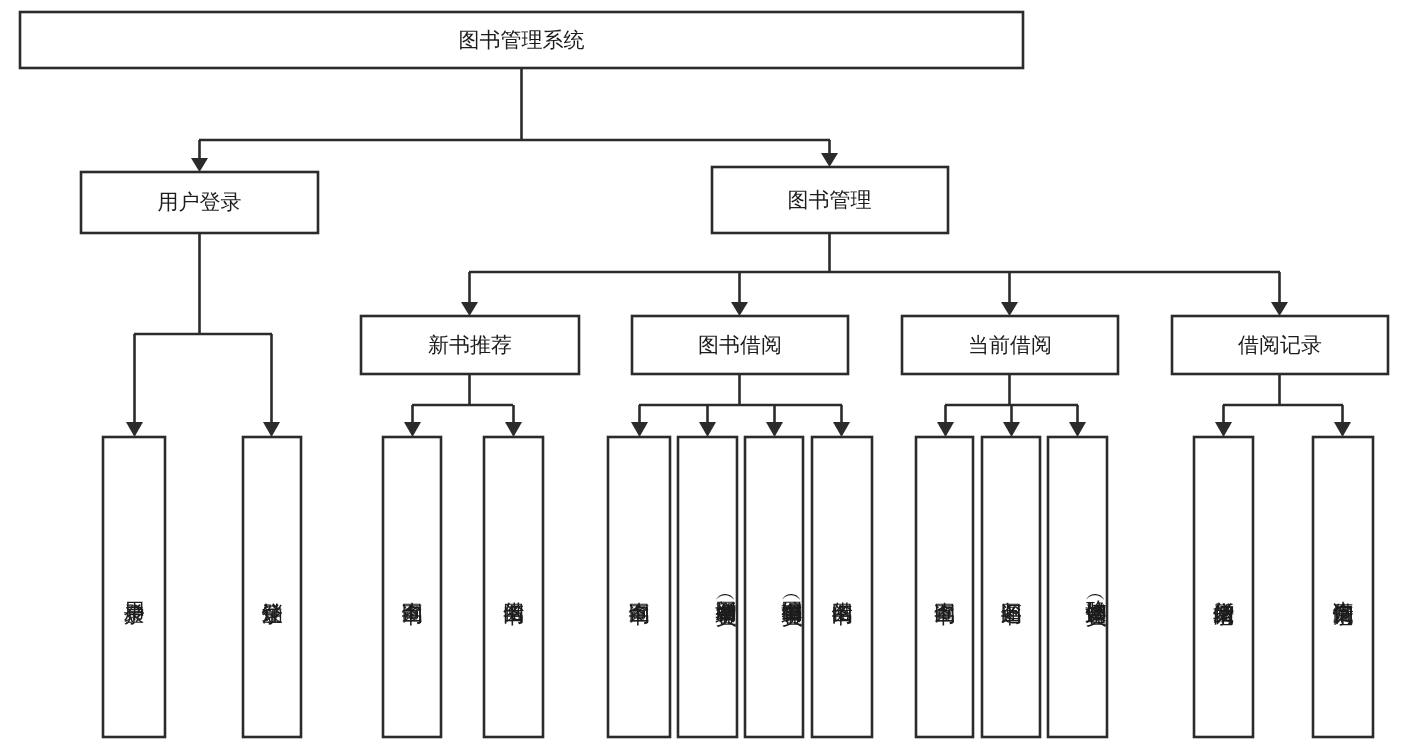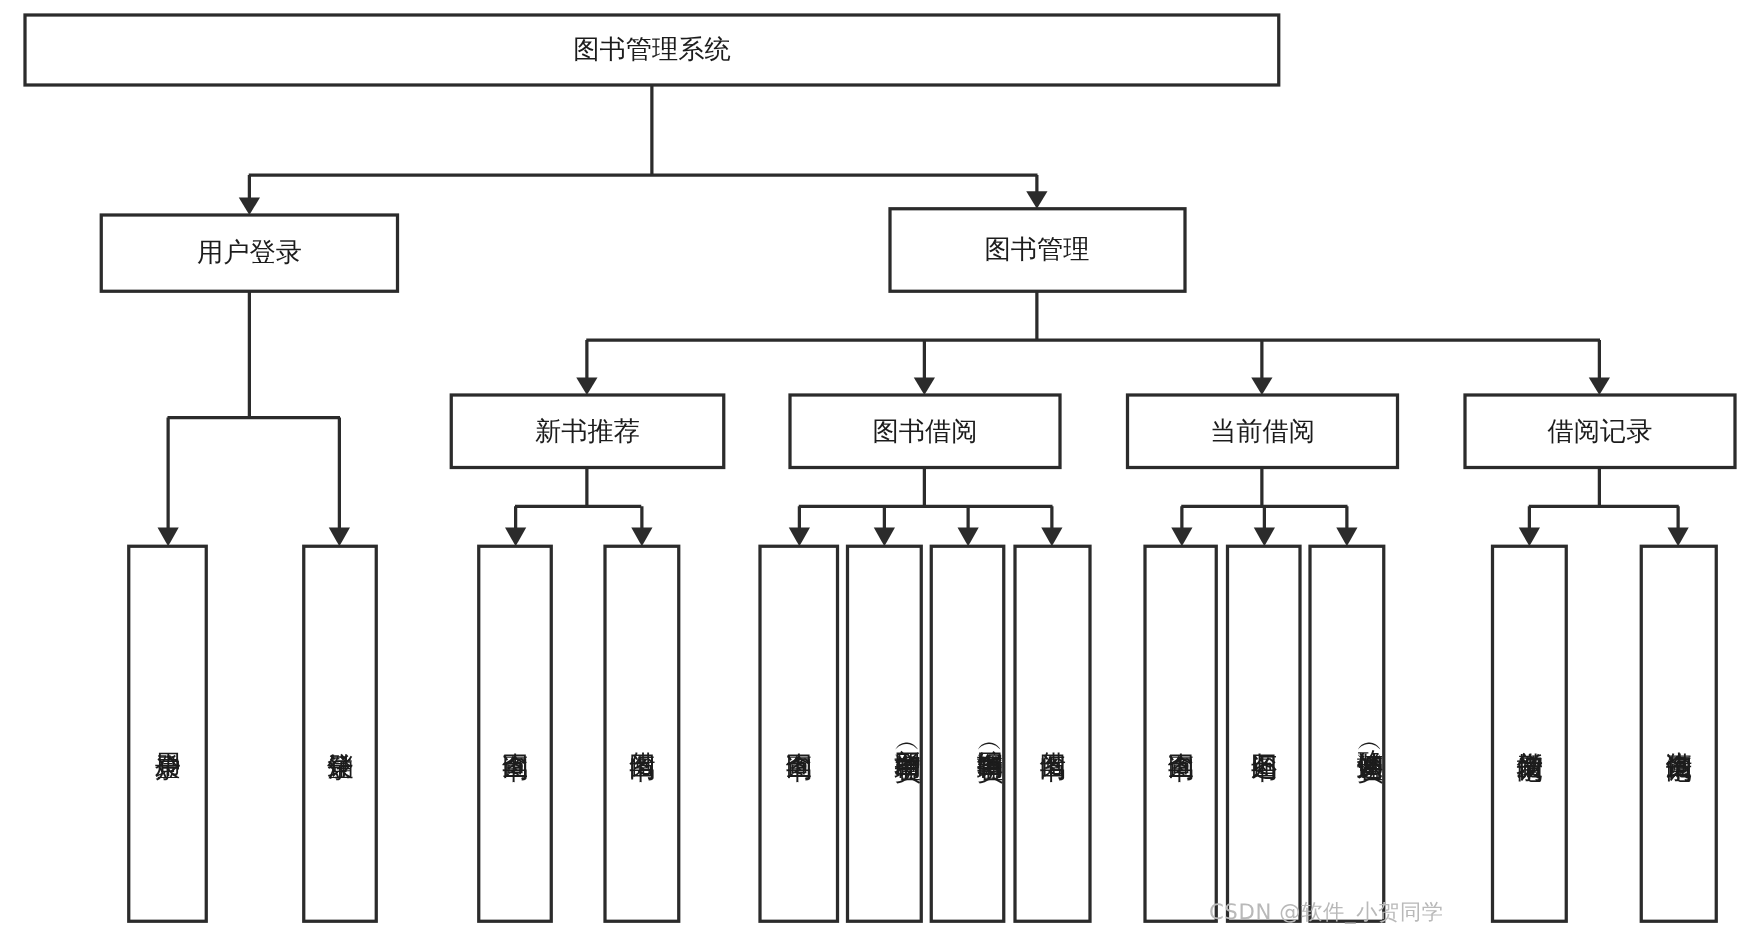--- a/index.html
+++ b/index.html
@@ -222,15 +222,14 @@
   <div class="leaf-label" style="left:608px; top:437px;  width:62px; height:300px; justify-content:center; display:flex; align-items:center;">查询图书</div>
   <div class="leaf-label" style="left:678px; top:437px;  width:59px; height:300px; justify-content:center; display:flex; align-items:flex-start;">新增图书（管理员）</div>
   <div class="leaf-label" style="left:745px; top:437px;  width:58px; height:300px; justify-content:center; display:flex; align-items:flex-start;">编辑图书（管理员）</div>
   <div class="leaf-label" style="left:812px; top:437px;  width:60px; height:300px; justify-content:center; display:flex; align-items:center;">借阅图书</div>
   <div class="leaf-label" style="left:916px; top:437px;  width:57px; height:300px; justify-content:center; display:flex; align-items:center;">查询图书</div>
   <div class="leaf-label" style="left:982px; top:437px;  width:58px; height:300px; justify-content:center; display:flex; align-items:center;">归还图书</div>
   <div class="leaf-label" style="left:1048px; top:437px; width:59px; height:300px; justify-content:center; display:flex; align-items:flex-start;">确认归还（管理员）</div>
   <div class="leaf-label" style="left:1194px; top:437px; width:59px; height:300px; justify-content:center; display:flex; align-items:center;">新增借阅记录</div>
   <div class="leaf-label" style="left:1313px; top:437px; width:60px; height:300px; justify-content:center; display:flex; align-items:center;">查询借阅记录</div>
 
-  <div class="watermark">CSDN @软件_小贺同学</div>
 
 </div>
 
 </body></html>

